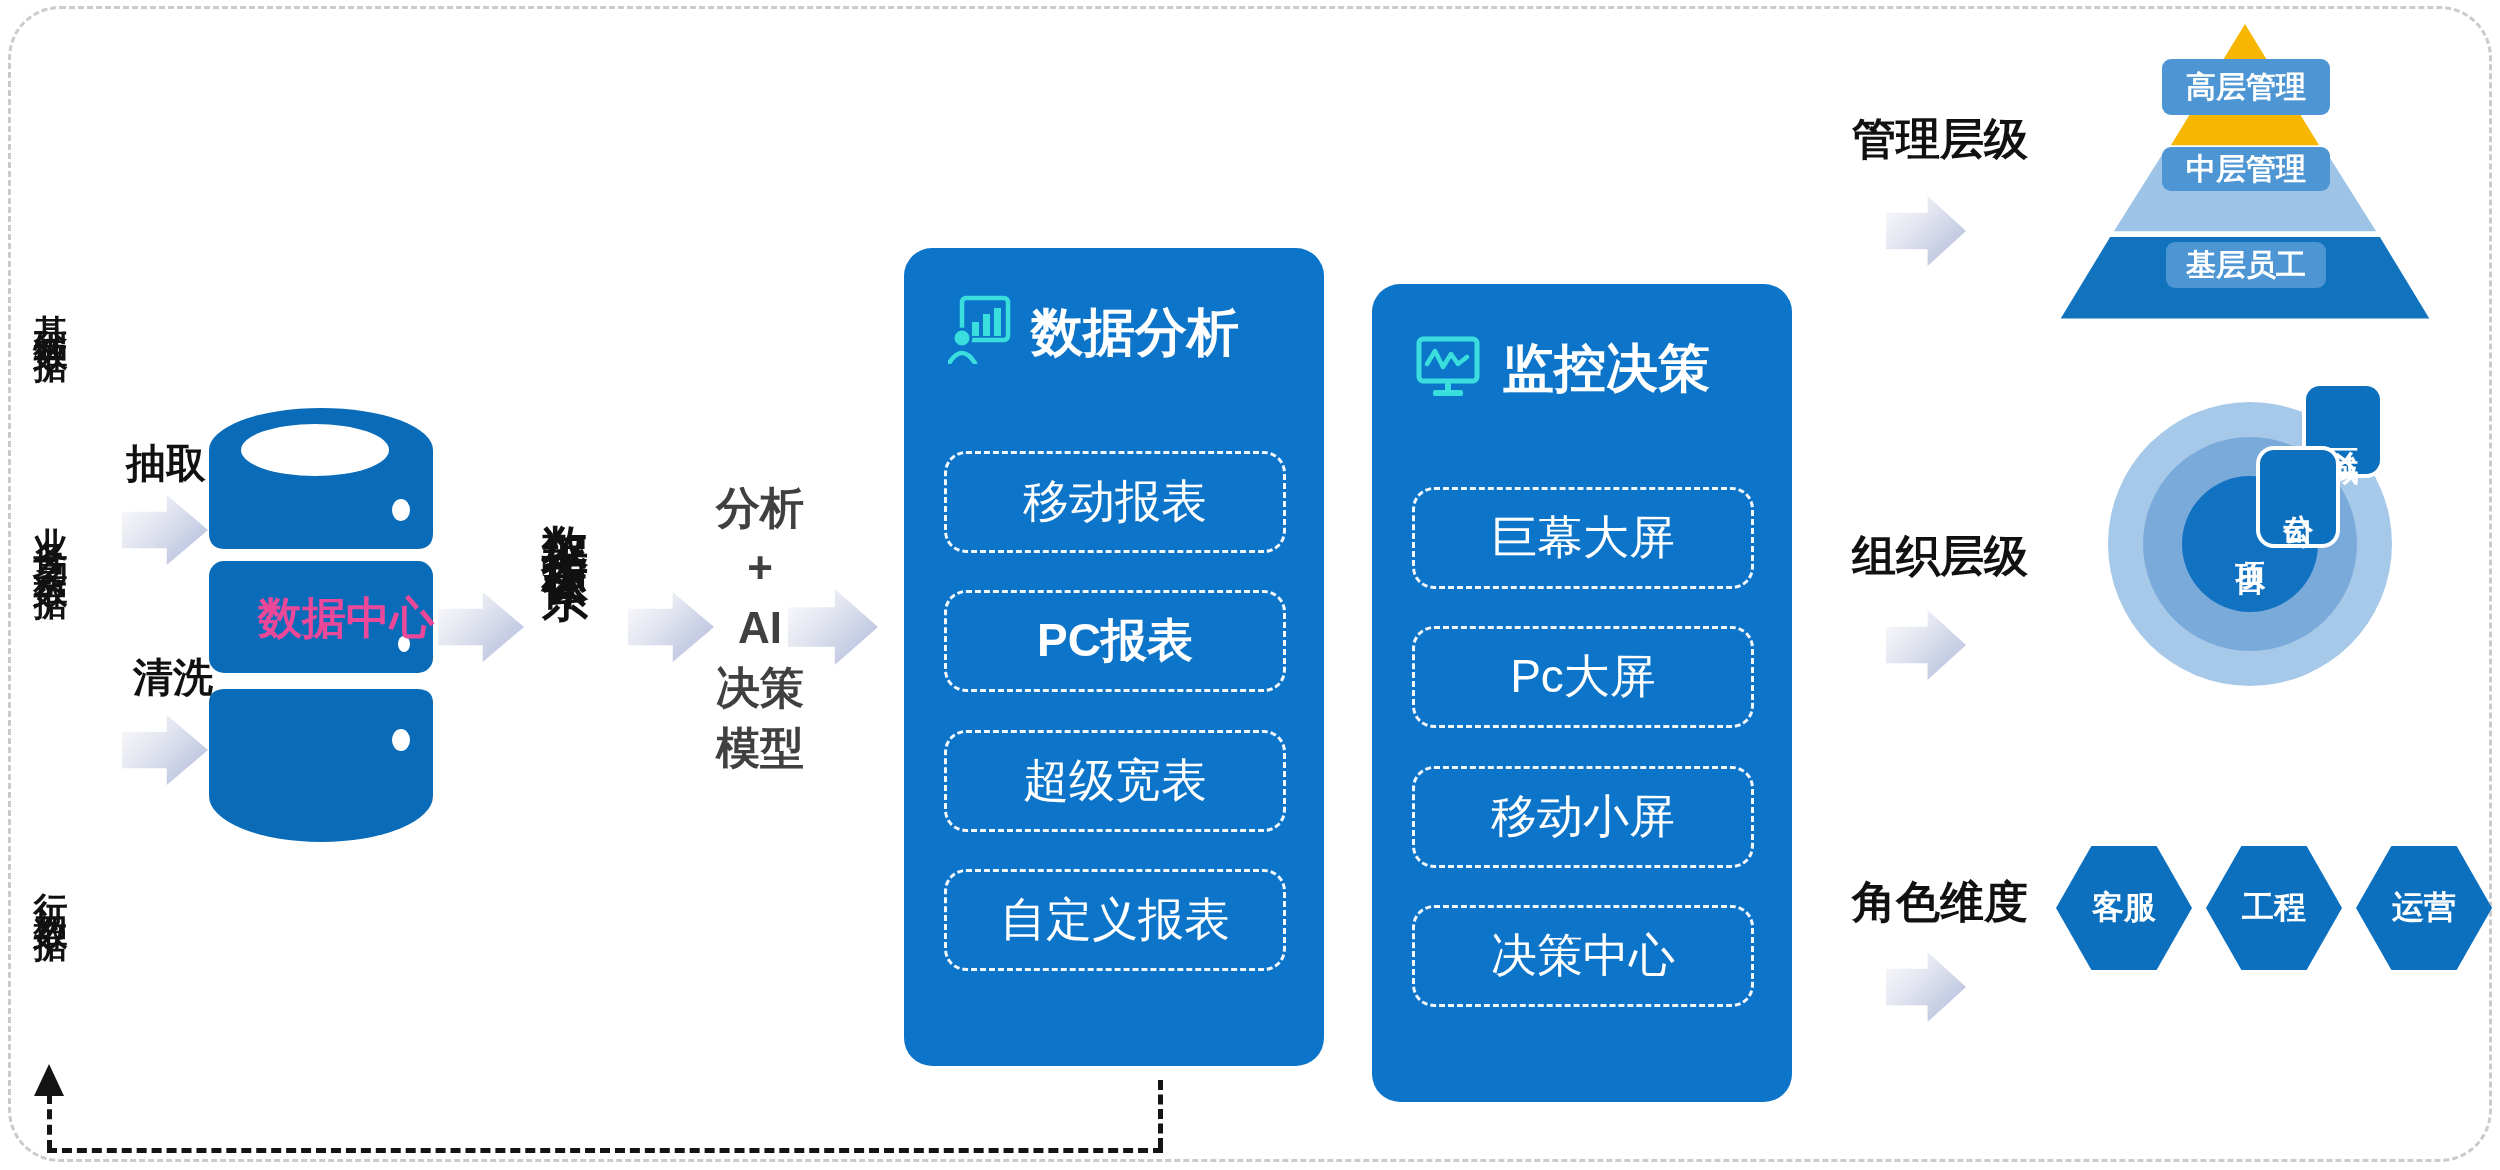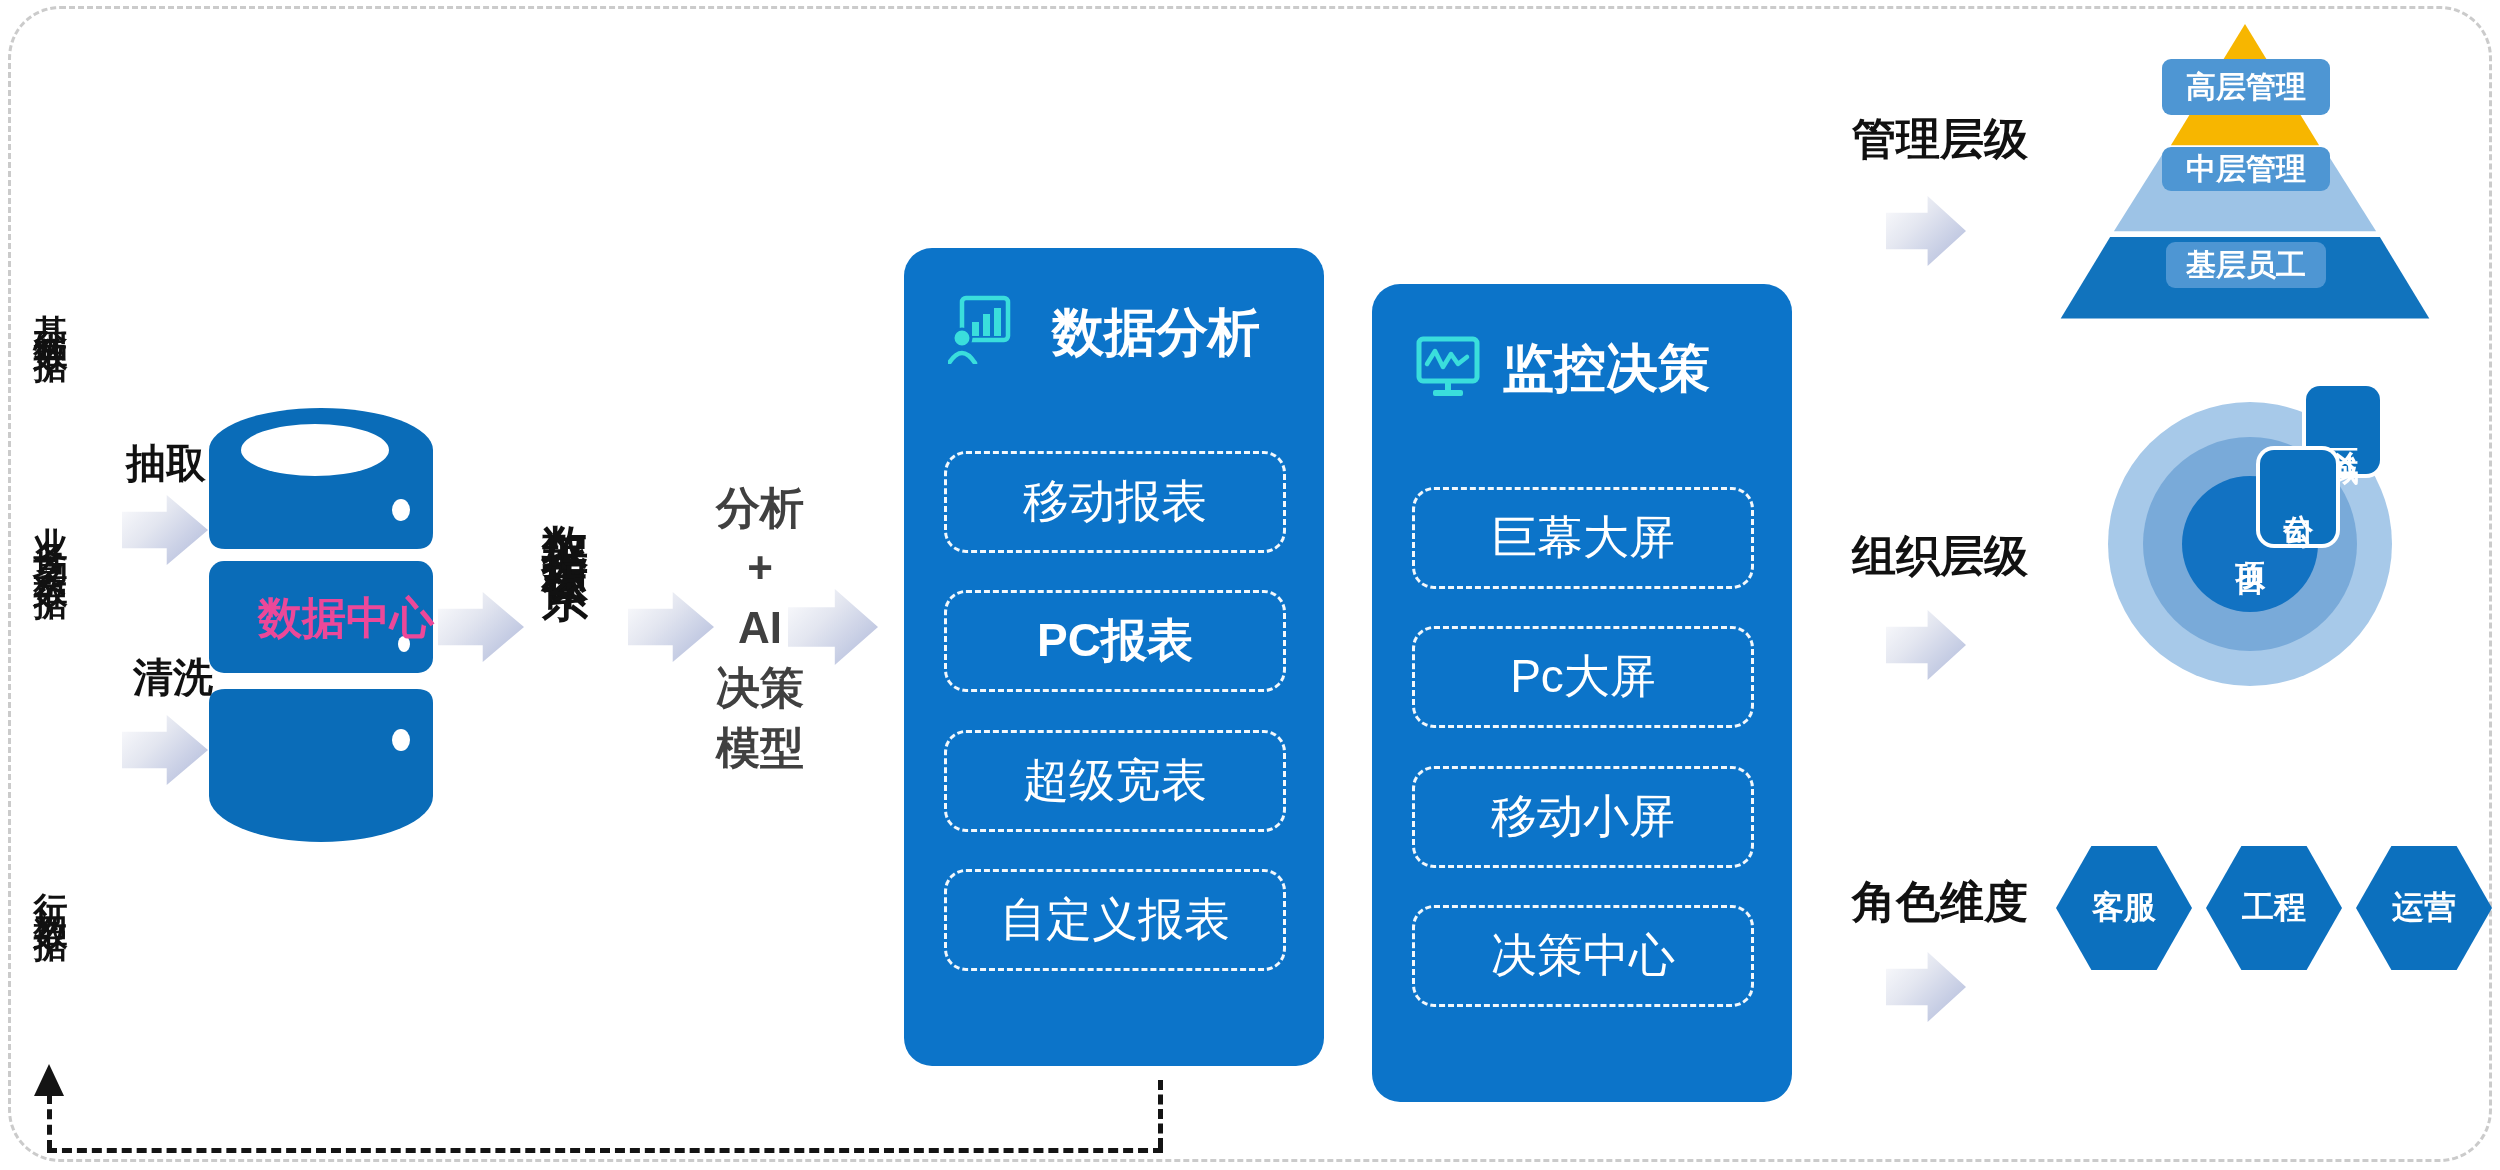--- a/index.html
+++ b/index.html
@@ -92,21 +92,21 @@
 
   <div class="abs panel" style="left:904px;top:248px;">
     <svg class="abs" style="left:44px;top:46px;" width="64" height="70" viewBox="0 0 64 70">
       <rect x="14" y="4" width="46" height="42" rx="4" fill="none" stroke="#3adedc" stroke-width="4.5"></rect>
       <rect x="24" y="28" width="7" height="14" fill="#3adedc"></rect>
       <rect x="35" y="20" width="7" height="22" fill="#3adedc"></rect>
       <rect x="46" y="14" width="7" height="28" fill="#3adedc"></rect>
       <circle cx="14" cy="44" r="9" fill="#3adedc" stroke="#0c74c9" stroke-width="3"></circle>
       <path d="M1 69 Q14 49 27 69" fill="none" stroke="#3adedc" stroke-width="4.5" stroke-linecap="round"></path>
     </svg>
-    <div class="abs ptitle" style="left:127px;top:52px;margin-left:21px;">数据分析</div>
+    <div class="abs ptitle" style="left:127px;top:52px;">数据分析</div>
     <div class="abs pitem" style="top:203px;">移动报表</div>
     <div class="abs pitem" style="top:342px;font-weight:bold;">PC报表</div>
     <div class="abs pitem" style="top:482px;">超级宽表</div>
     <div class="abs pitem" style="top:621px;">自定义报表</div>
   </div>
 
   <div class="abs panel" style="left:1372px;top:248px;margin-top:36px;">
     <svg class="abs" style="left:44px;top:52px;" width="64" height="60" viewBox="0 0 64 60">
       <rect x="3" y="3" width="58" height="42" rx="4" fill="none" stroke="#3adedc" stroke-width="5"></rect>
       <polyline points="11,28 19,15 27,31 35,18 42,28 51,21" fill="none" stroke="#3adedc" stroke-width="4.5" stroke-linejoin="round" stroke-linecap="round"></polyline>

